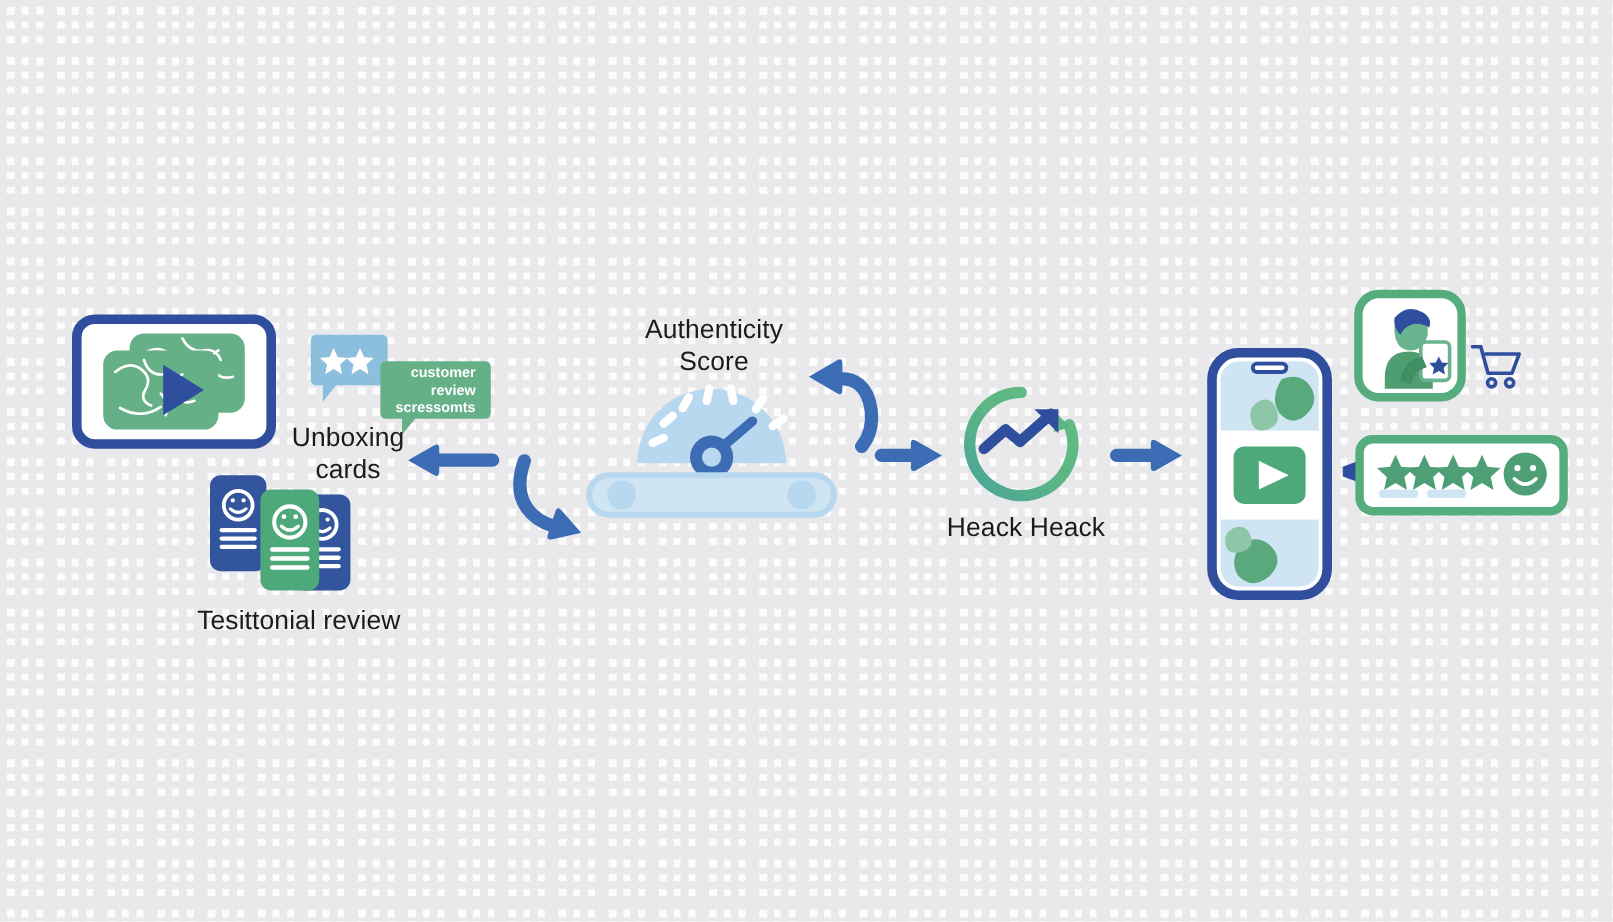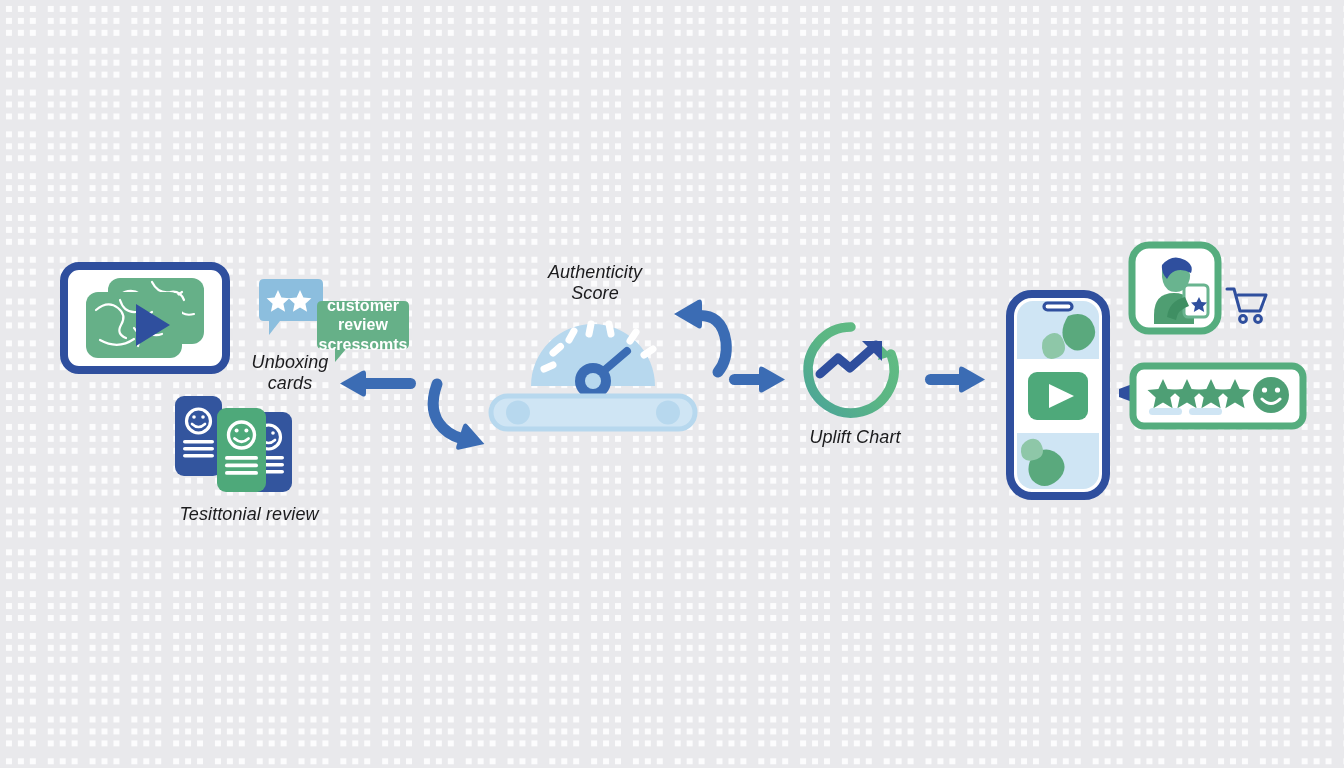--- a/index.html
+++ b/index.html
@@ -20,26 +20,25 @@
         #e9e9ec 0px,#e9e9ec 6px,transparent 6px,transparent 12px);
     background-size:41.8px 1.3px, 1.3px 41.8px;
     background-repeat:repeat;
     pointer-events:none;
   }
   #canvas{position:absolute;inset:0;}
   .node{position:absolute;}
   .lbl{
     position:absolute;
     color:#1b1b1d;
-    font-size:18px;
+    font-size:22px;
     line-height:1.16;
     text-align:center;
     white-space:pre-line;
     letter-spacing:.1px;
-    font-style:italic;
   }
   svg{display:block;overflow:visible;}
 </style>
 </head>
 <body>
 
 <div id="grid-bg"></div>
 
 <div id="canvas">
 
@@ -73,21 +72,21 @@
       <path d="M20 12 l3.4 7.5 l8 .8 l-6 5.5 l1.7 8 l-7.1 -4.2 l-7.1 4.2 l1.7 -8 l-6 -5.5 l8 -.8 Z" fill="#ffffff" transform="translate(3,0)"></path>
       <path d="M20 12 l3.4 7.5 l8 .8 l-6 5.5 l1.7 8 l-7.1 -4.2 l-7.1 4.2 l1.7 -8 l-6 -5.5 l8 -.8 Z" fill="#ffffff" transform="translate(25,0)"></path>
     </svg>
   </div>
 
   <div class="node" style="left:315px;top:300px;">
     <svg width="96" height="62" viewBox="0 0 96 62">
       <path d="M2 6 q0 -5 5 -5 h82 q5 0 5 5 v38 q0 5 -5 5 h-58 l-11 13 v-13 h-13 q-5 0 -5 -5 Z" fill="#66b088"></path>
     </svg>
     <div style="position:absolute;left:0;top:0;width:96px;height:50px;display:flex;align-items:center;justify-content:center;">
-      <span style="color:#ffffff;font-size:16px;line-height:1.22;text-align:center;white-space:pre-line;font-weight:600;">customer
+      <span style="color:#ffffff;font-size:12px;line-height:1.22;text-align:right;white-space:pre-line;font-weight:600;">customer
 review
 scressomts</span>
     </div>
   </div>
 
   <div class="lbl" style="left:210px;top:352px;width:160px;">Unboxing
 cards</div>
 
   <div class="node" style="left:338px;top:368px;">
     <svg width="80" height="32" viewBox="0 0 80 32">
@@ -199,21 +198,21 @@
       </defs>
       <path d="M53 9 a43 43 0 1 0 40 27" fill="none" stroke="url(#ringGrad)" stroke-width="9.5" stroke-linecap="round"></path>
       <path d="M84 28 l10 10 l-14 4 Z" fill="#5bb684"></path>
       <g fill="none" stroke="#2f4f9e" stroke-width="9" stroke-linecap="round" stroke-linejoin="round">
         <path d="M22 56 L40 40 L52 50 L78 27"></path>
       </g>
       <path d="M64 23 h20 v20 Z" fill="#2f4f9e"></path>
     </svg>
   </div>
 
-  <div class="lbl" style="left:760px;top:427px;width:190px;">Uplift Chart</div>
+  <div class="lbl" style="left:760px;top:427px;width:190px;">Heack Heack</div>
 
   <div class="node" style="left:925px;top:364px;">
     <svg width="62" height="32" viewBox="0 0 62 32">
       <g fill="#3b6cb4">
         <rect x="0" y="10" width="44" height="11" rx="5.5"></rect>
         <path d="M60 15.5 L38 3 q-4 -2 -4 3 v19 q0 5 4 3 Z"></path>
       </g>
     </svg>
   </div>
 

